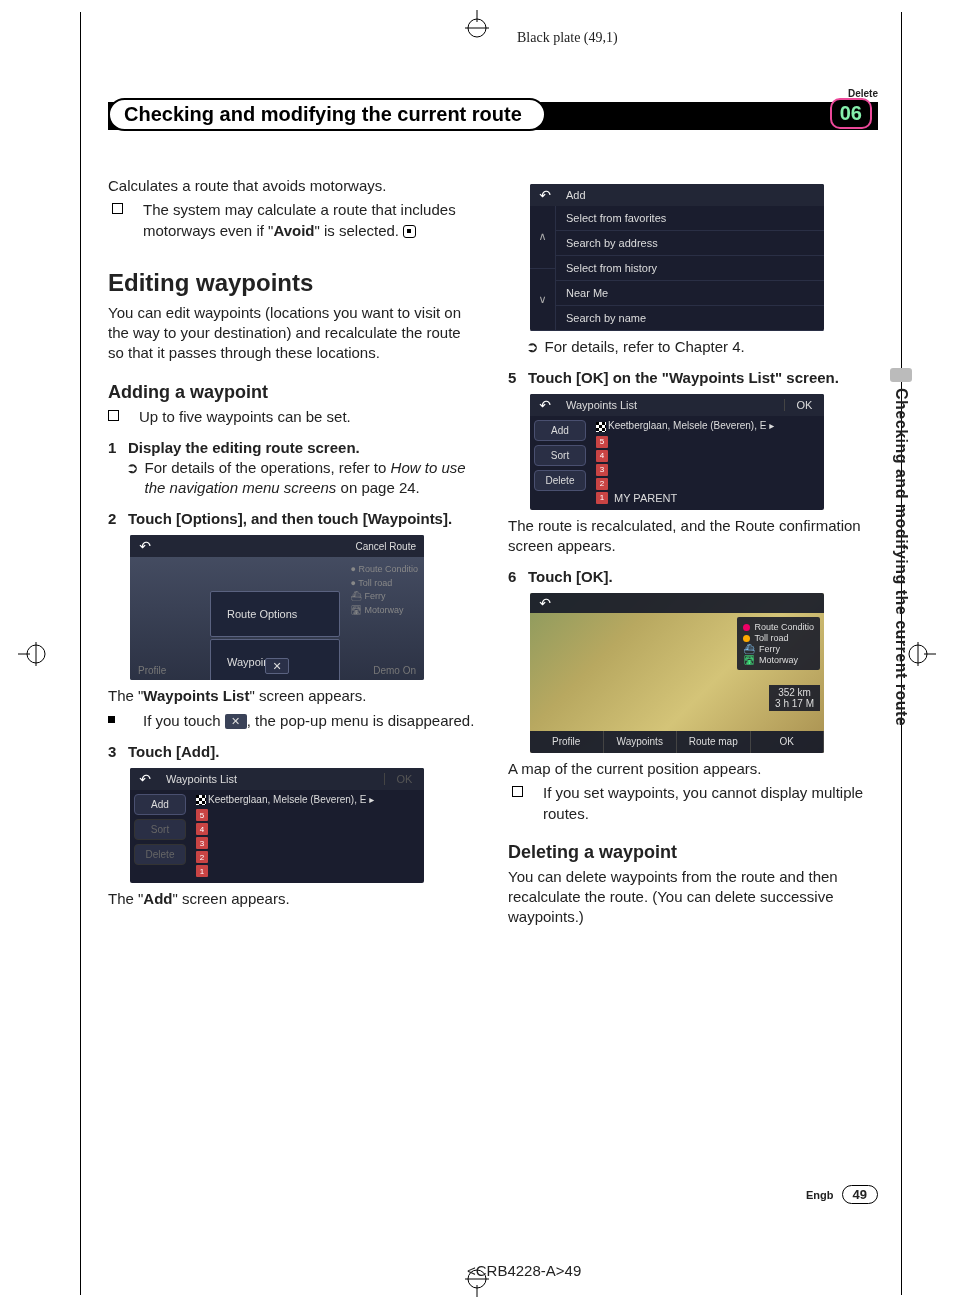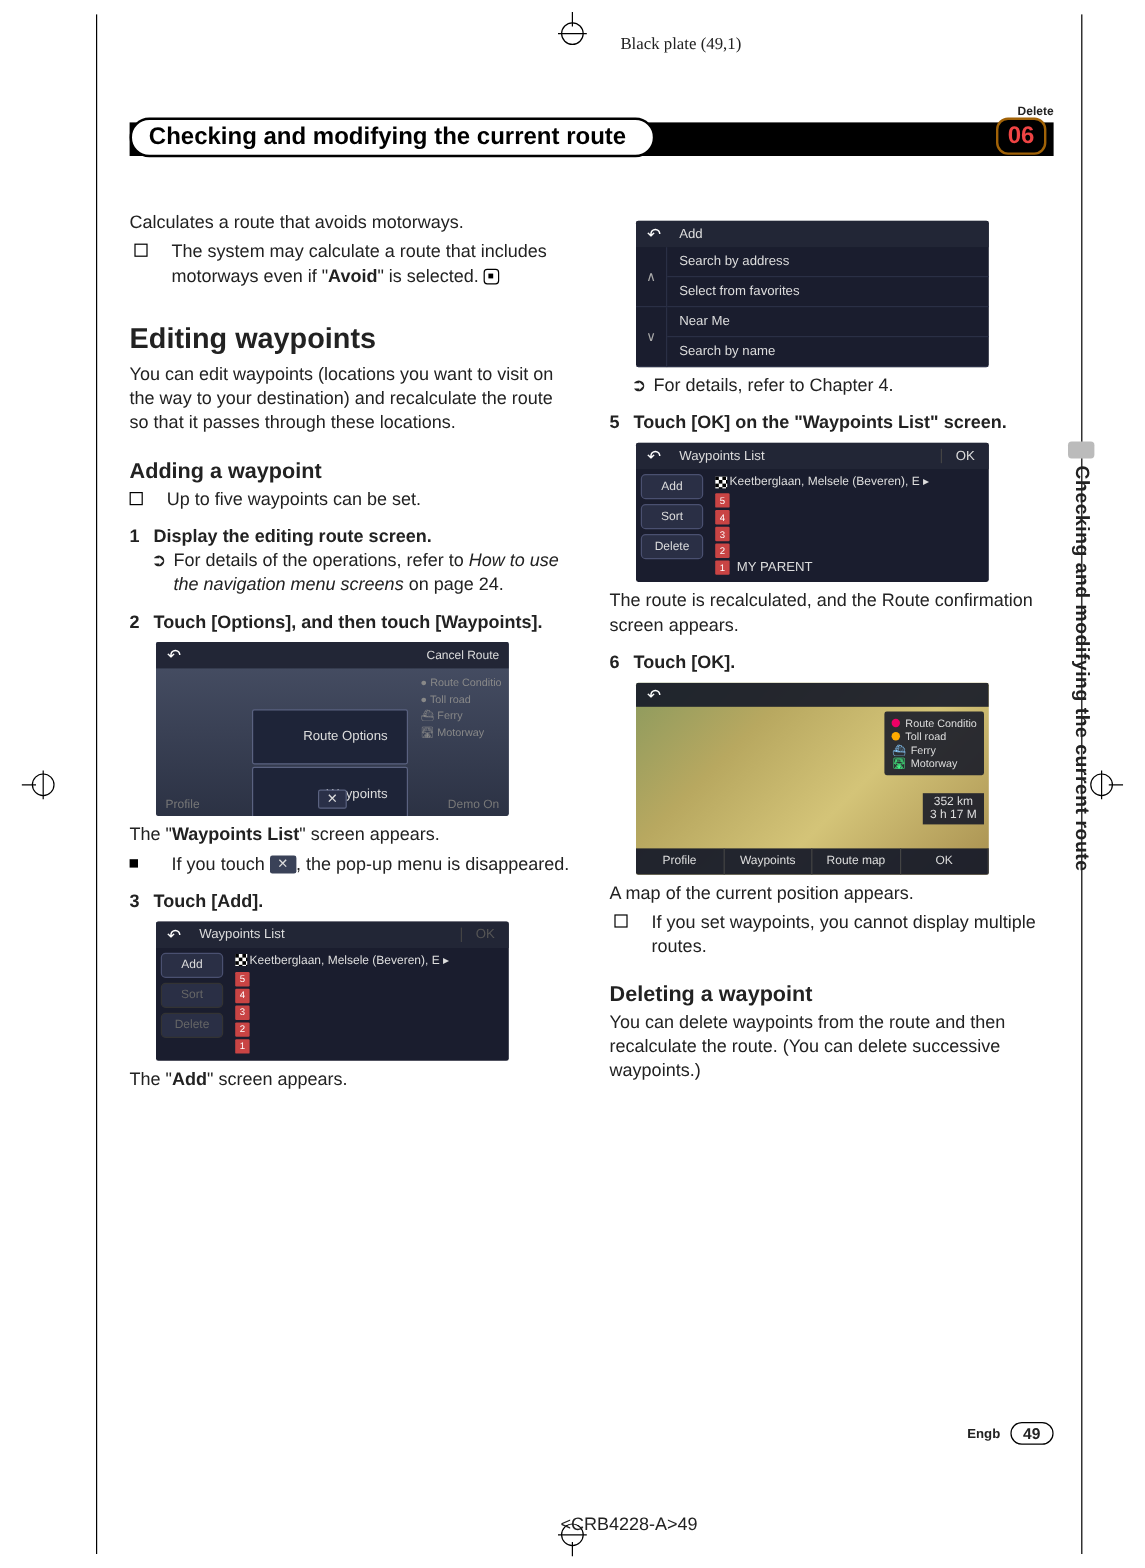--- a/index.html
+++ b/index.html
@@ -11,21 +11,21 @@
   .crop-mark-right { position: absolute; right: 18px; top: 50%; transform: translateY(-50%); }
   .crop-svg { display: block; }
   .black-plate { position: absolute; top: 30px; left: 50%; transform: translateX(40px); font-size: 14px; font-family: "Times New Roman", serif; }
   .page-borders::before, .page-borders::after { content:""; position:absolute; top:12px; bottom:12px; width:1px; background:#000; }
   .page-borders::before { left: 80px; }
   .page-borders::after { right: 52px; }
   .header-bar { position: relative; margin-top: 14px; height: 34px; }
   .chapter-label { position:absolute; right:0; top:-14px; font-size:10px; font-weight:bold; }
   .header-black { background:#000; color:#fff; height:28px; position:relative; }
   .header-title-pill { position:absolute; left:0; top:-4px; background:#fff; color:#000; border:2px solid #000; border-radius:18px; padding:3px 22px 3px 14px; font-weight:bold; font-size:20px; }
-  .header-chapter-num { position:absolute; right:6px; top:-4px; background:#000; color:#ef4444; border:2px solid #a16207; border-radius:10px; padding:2px 8px; font-weight:bold; font-size:20px; }
+  .header-chapter-num { position:absolute; right:6px; top:-4px; background:#000; color:#86efac; border:2px solid #ec4899; border-radius:10px; padding:2px 8px; font-weight:bold; font-size:20px; }
   .columns { display:flex; gap:30px; margin-top:40px; }
   .col { flex:1; min-width:0; }
   .body-text { font-size:15px; line-height:1.35; margin-bottom:4px; }
   .note-list { margin-left: 4px; }
   .note-item { display:flex; gap:20px; margin-bottom:2px; line-height:1.35; }
   .note-box { width:11px; height:11px; border:1.5px solid #000; flex-shrink:0; margin-top:3px; }
   .end-icon { display:inline-block; width:13px; height:13px; border:1.5px solid #000; border-radius:3px; vertical-align:middle; position:relative; }
   .end-icon::after { content:""; position:absolute; left:3px; top:3px; width:4px; height:4px; background:#000; }
   h1.section { font-size:24px; font-weight:bold; margin-top:28px; margin-bottom:6px; }
   h2.subsection { font-size:18px; font-weight:bold; margin-top:18px; margin-bottom:4px; }
@@ -56,21 +56,21 @@
   .ss-map { width:294px; height:160px; margin:8px 0 6px 22px; background:linear-gradient(135deg,#8b9a5e 0%,#b8a860 30%,#d4c478 60%,#a89050 100%); position:relative; border-radius:2px; overflow:hidden; }
   .ss-map-header { position:absolute; top:0; left:0; right:0; height:20px; background:rgba(20,24,40,0.9); display:flex; align-items:center; }
   .ss-map-legend { position:absolute; right:4px; top:24px; background:rgba(20,24,40,0.88); padding:4px 6px; font-size:9px; color:#ddd; border-radius:2px; }
   .ss-map-legend div { margin:1px 0; display:flex; align-items:center; gap:4px;}
   .ss-map-dist { position:absolute; right:4px; top:92px; background:rgba(20,24,40,0.88); padding:2px 6px; font-size:10px; color:#ddd; text-align:center; }
   .ss-map-bottom { position:absolute; bottom:0; left:0; right:0; height:22px; display:flex; background:rgba(20,24,40,0.92); }
   .ss-map-bottom div { flex:1; text-align:center; color:#ddd; font-size:10px; line-height:22px; border-right:1px solid #444; }
   .ss-popup { position:relative; width:294px; height:145px; margin:8px 0 6px 22px; background:#3a4256; border-radius:2px; overflow:hidden; }
   .ss-popup-bg { position:absolute; inset:0; background:linear-gradient(180deg,#4a5268,#2a3042); opacity:0.9; }
   .ss-popup-menu { position:absolute; left:80px; top:56px; width:130px; }
-  .ss-popup-item { background:#1e2438; border:1px solid #5a6280; color:#ddd; font-size:11px; text-align:right; padding:16px; margin-bottom:2px; border-radius:2px; }
+  .ss-popup-item { background:#1e2438; border:1px solid #5a6280; color:#ddd; font-size:11px; text-align:left; padding:16px; margin-bottom:2px; border-radius:2px; }
   .ss-popup-cancel { position:absolute; right:8px; top:6px; color:#ddd; font-size:10px; }
   .ss-popup-close { position:absolute; left:50%; bottom:6px; transform:translateX(-50%); width:24px; height:16px; background:#2a3048; border:1px solid #5a6280; color:#ddd; font-size:11px; text-align:center; line-height:14px; border-radius:2px; }
   .ss-popup-side { position:absolute; right:6px; top:28px; font-size:9px; color:#888; line-height:1.5; }
   .ss-popup-bottom { position:absolute; bottom:4px; left:8px; right:8px; display:flex; justify-content:space-between; color:#777; font-size:10px; }
   .dot { width:7px; height:7px; border-radius:50%; display:inline-block; }
   .x-icon { display:inline-block; width:22px; height:15px; background:#3a4258; color:#ddd; text-align:center; font-size:11px; line-height:15px; border-radius:2px; vertical-align:middle; }
   .side-tab { position:absolute; right:-32px; top:300px; writing-mode:vertical-rl; font-weight:bold; font-size:16px; letter-spacing:0.5px; }
   .side-grey { position:absolute; right:-34px; top:280px; width:22px; height:14px; background:#bbb; border-radius:3px; }
   .footer-row { position:absolute; bottom:4px; right:0; display:flex; align-items:center; gap:8px; }
   .footer-engb { font-size:11px; font-weight:bold; }
@@ -233,22 +233,23 @@
         <div class="ss-header">
           <span class="ss-back">↶</span>
           <span class="ss-title">Add</span>
         </div>
         <div class="ss-body">
           <div class="ss-arrows">
             <div class="ss-arrow">∧</div>
             <div class="ss-arrow">∨</div>
           </div>
           <div class="ss-list-full" style="flex:1">
+            <div class="ss-list-row">Select from favorites</div>
             <div class="ss-list-row">Search by address</div>
-            <div class="ss-list-row">Select from favorites</div>
+            <div class="ss-list-row">Select from history</div>
             <div class="ss-list-row">Near Me</div>
             <div class="ss-list-row">Search by name</div>
           </div>
         </div>
       </div>
 
       <div class="ref-item">
         <span class="ref-arrow">➲</span>
         <span>For details, refer to Chapter 4.</span>
       </div>

